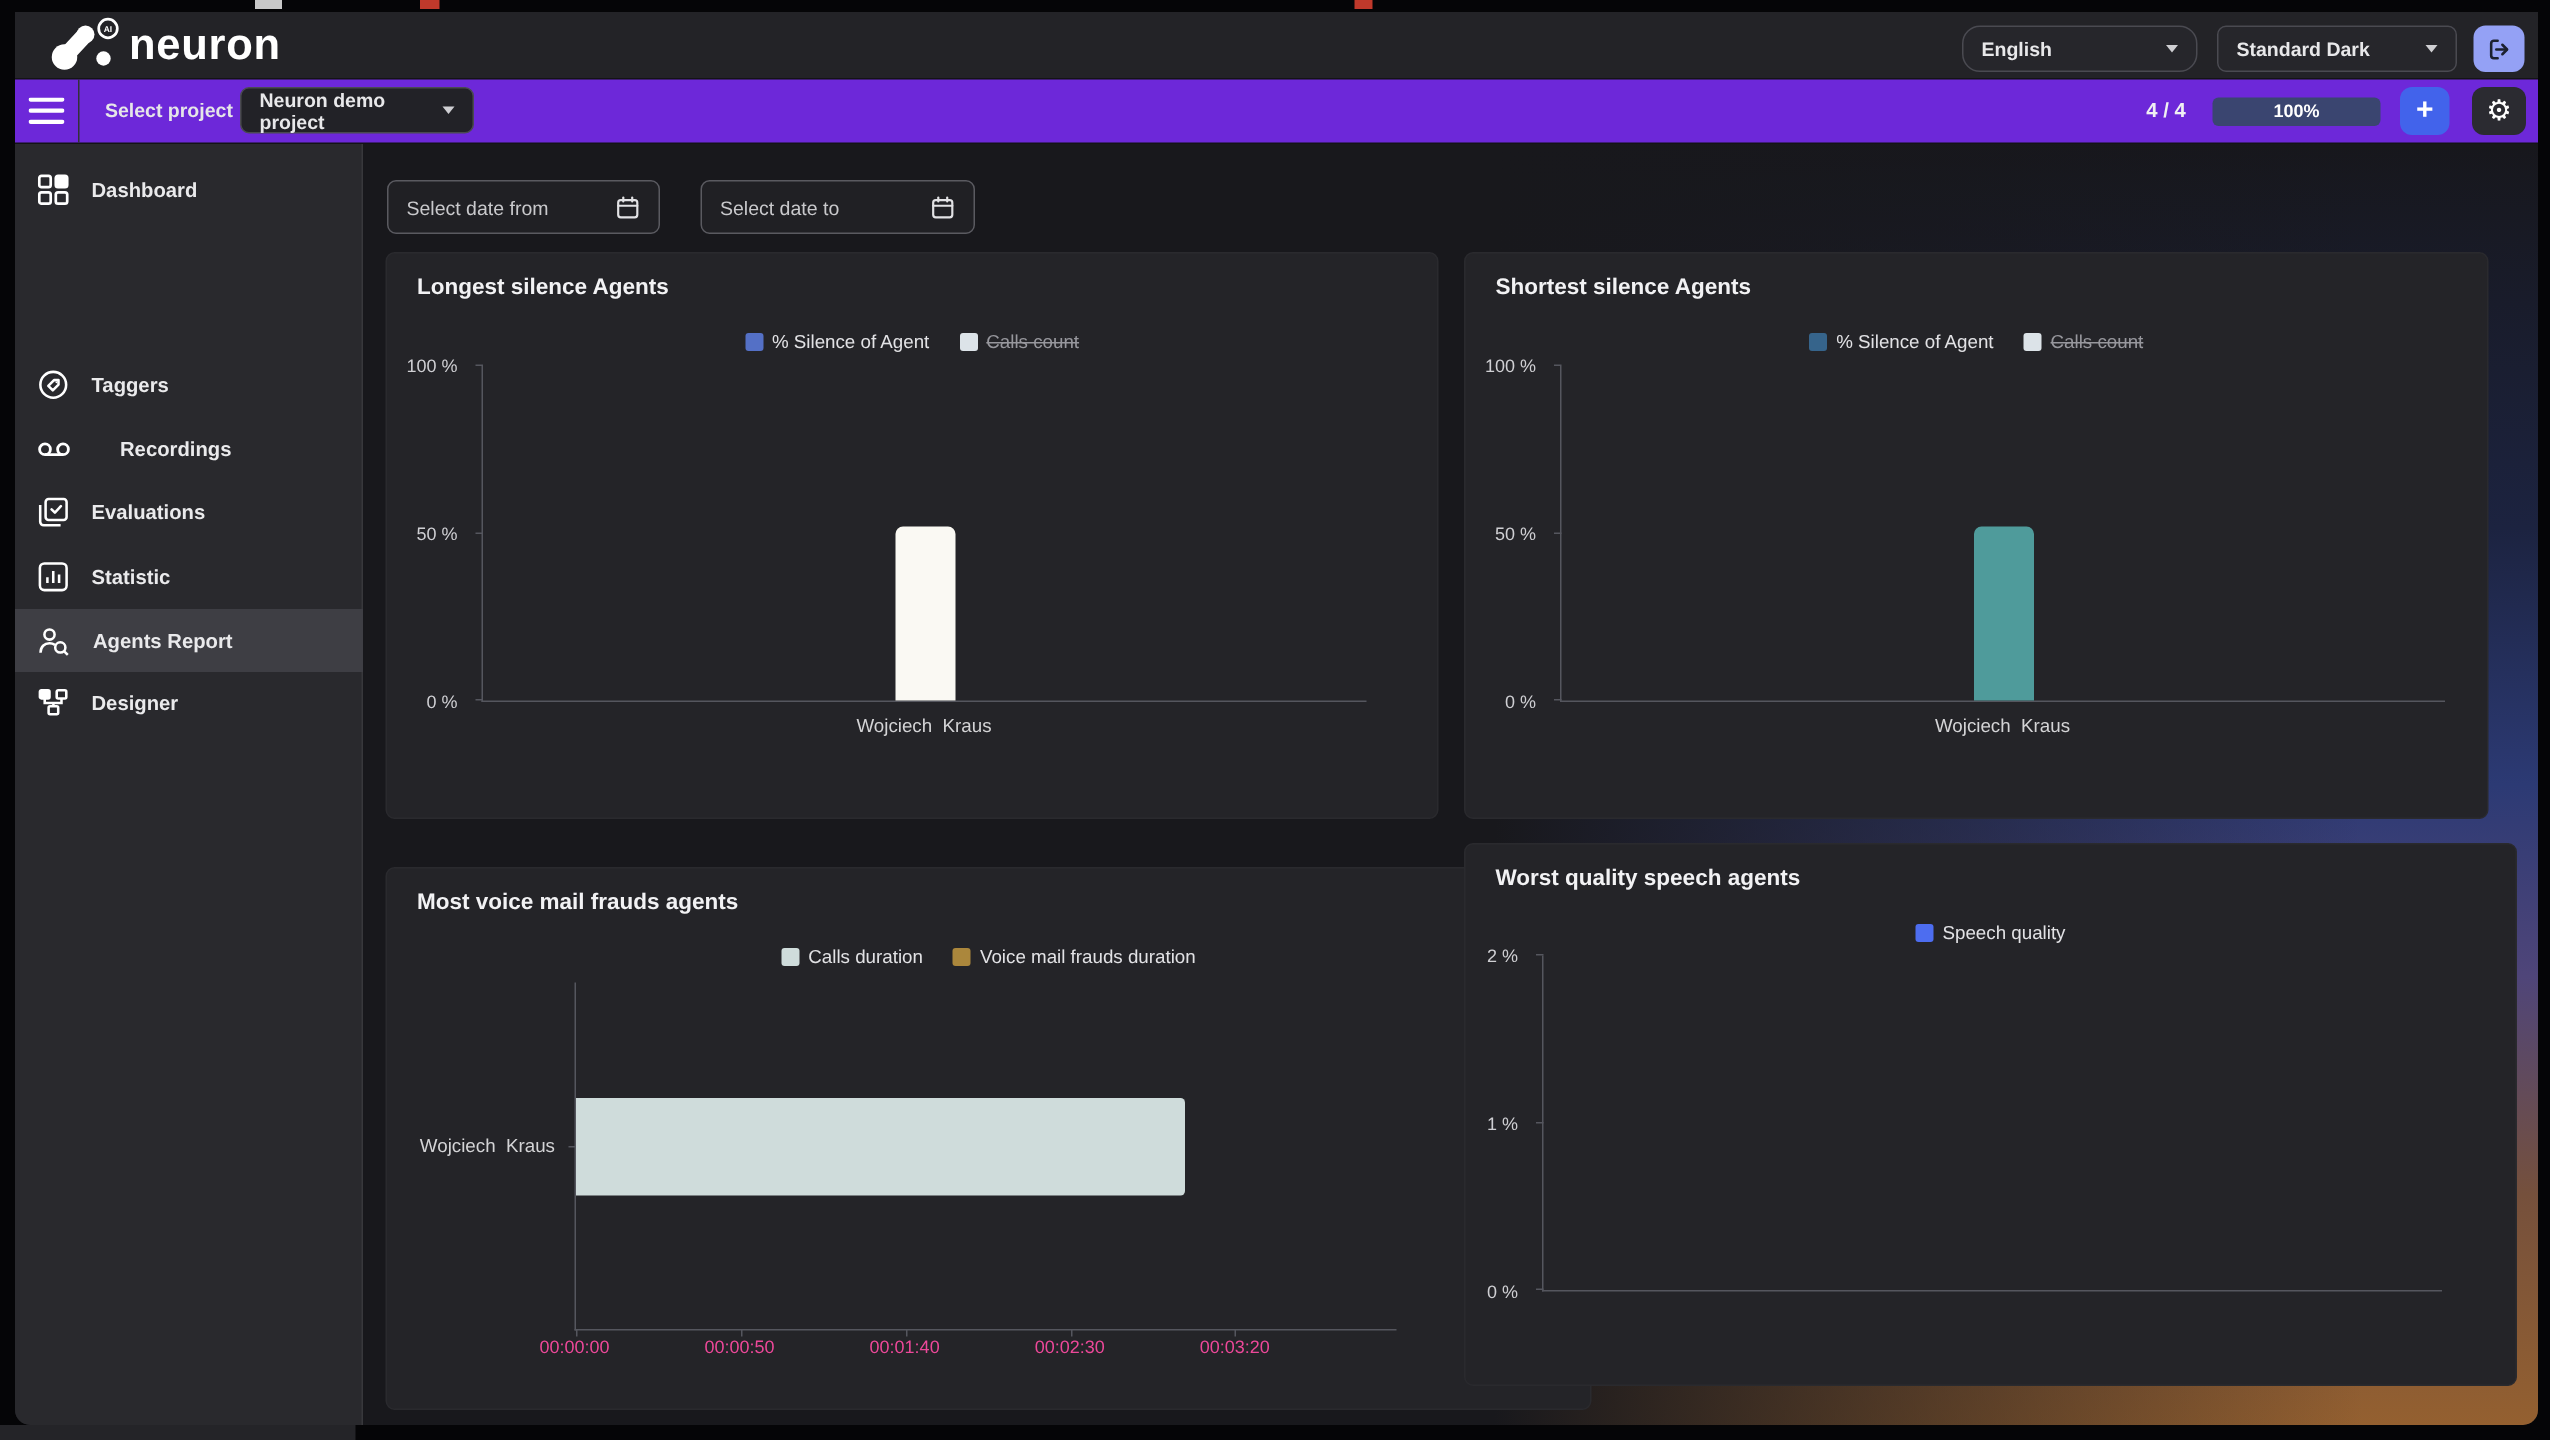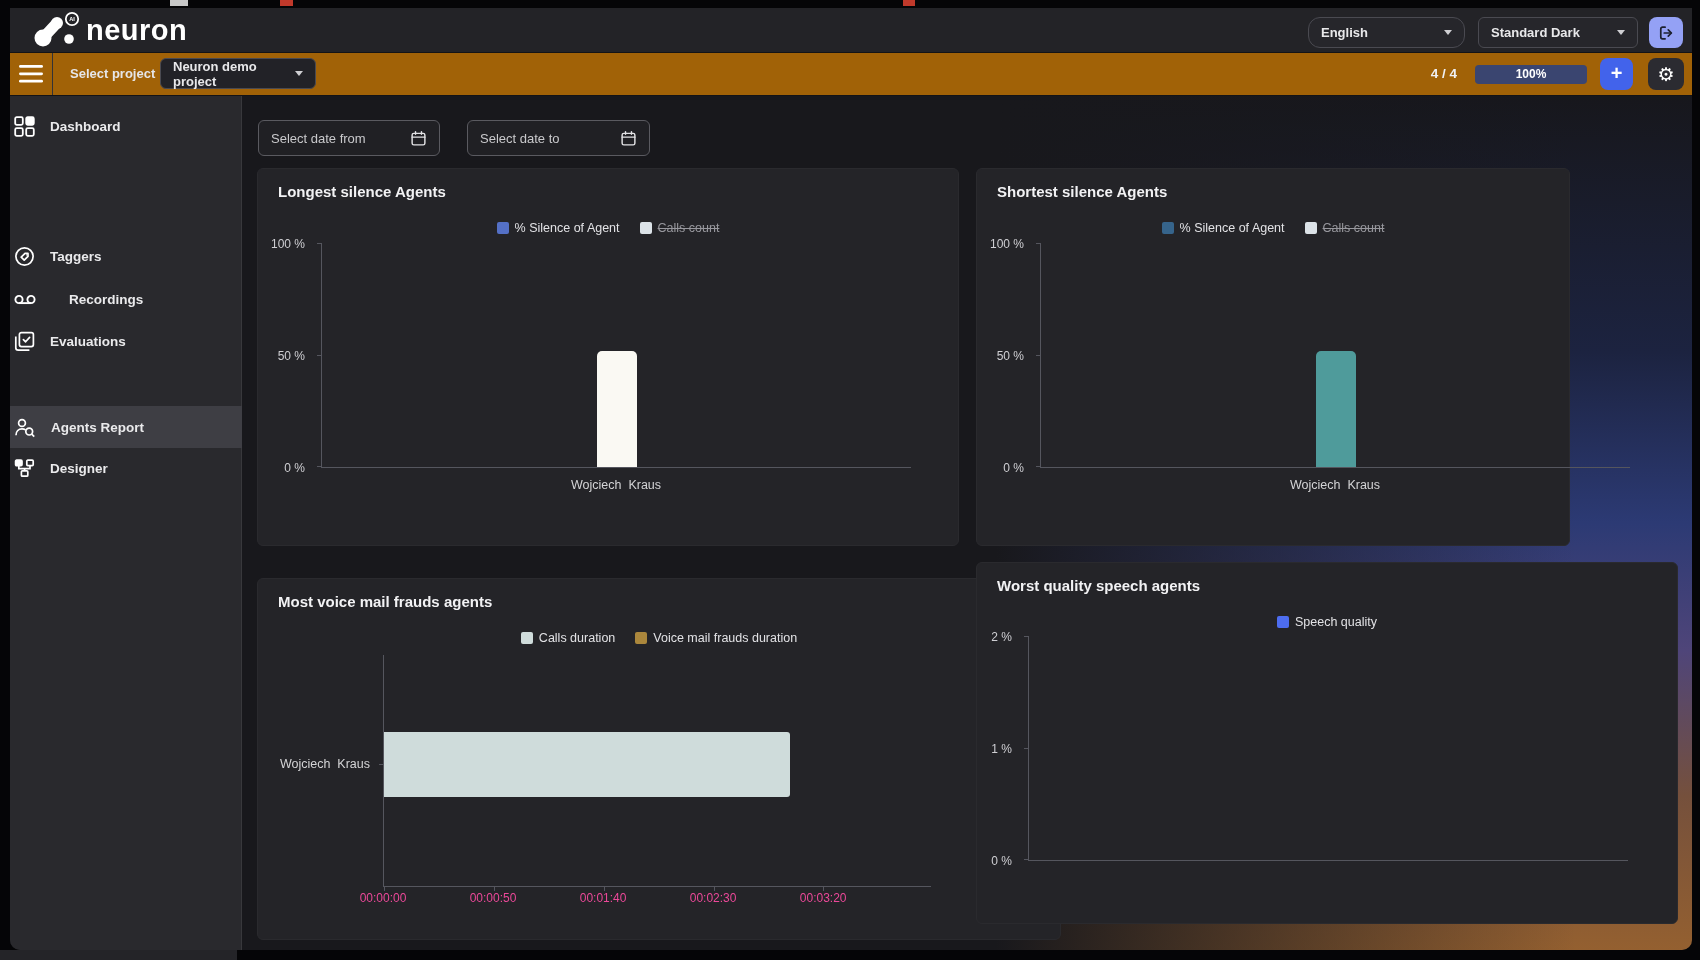--- a/index.html
+++ b/index.html
@@ -13,39 +13,39 @@
   .logo{position:absolute;left:22px;top:2px;display:flex;align-items:center;gap:6px;height:40px;}
   .logo-text{color:#ffffff;font-size:29px;font-weight:700;letter-spacing:.5px;line-height:40px;}
   .select{position:absolute;top:9px;height:31px;border:1px solid #4a4a51;border-radius:6px;background:#26262b;
     color:#e8e8ea;font-size:13px;font-weight:600;display:flex;align-items:center;justify-content:space-between;
     padding:0 12px;cursor:pointer;}
   .chev{width:0;height:0;border-left:4.5px solid transparent;border-right:4.5px solid transparent;
     border-top:5.5px solid #cfcfd3;margin-left:10px;}
   .logout-btn{position:absolute;left:1639px;top:9px;width:34px;height:31px;background:#94a1f5;border-radius:8px;
     display:flex;align-items:center;justify-content:center;cursor:pointer;}
   
-  .toolbar{position:absolute;left:0;top:44px;width:1682px;height:44px;background:#a16207;
+  .toolbar{position:absolute;left:0;top:44px;width:1682px;height:44px;background:#6d28d9;
     border-top:1px solid #141416;border-bottom:1px solid #131316;}
   .menu-btn{position:absolute;left:0;top:0;width:43px;height:42px;border-right:1px solid #323237;
     display:flex;align-items:center;justify-content:center;cursor:pointer;}
   .selproj-label{position:absolute;left:60px;top:0;height:42px;line-height:42px;color:#e6e6e8;font-size:13px;font-weight:600;}
   .proj-select{left:150px;top:5px;width:156px;background:#222227;}
   .pagination{position:absolute;left:1408px;top:0;height:42px;line-height:42px;width:52px;text-align:center;
     color:#f0f0f2;font-size:13.5px;font-weight:600;}
   .pill{position:absolute;left:1465px;top:12px;width:112px;height:19px;background:#3a4570;border-radius:4px;
     color:#ffffff;font-size:12px;font-weight:600;text-align:center;line-height:19px;}
   .add-btn{position:absolute;left:1590px;top:5px;width:33px;height:32px;background:#4263eb;border-radius:8px;
     color:#fff;font-size:20px;font-weight:600;text-align:center;line-height:30px;cursor:pointer;}
   .gear-btn{position:absolute;left:1638px;top:5px;width:36px;height:32px;background:#2b2b31;border-radius:8px;
     display:flex;align-items:center;justify-content:center;cursor:pointer;}
   .gear-glyph{font-family:"DejaVu Sans",sans-serif;color:#fff;font-size:19px;line-height:1;}
   
   .sidebar{position:absolute;left:0;top:88px;width:232px;height:854px;background:#29292d;border-right:1px solid #38383c;}
   .side-item{position:absolute;left:0;width:232px;height:42px;display:flex;align-items:center;gap:15px;
-    padding-left:4px;cursor:pointer;color:#eaeaec;font-size:13.5px;font-weight:600;}
+    padding-left:15px;cursor:pointer;color:#eaeaec;font-size:13.5px;font-weight:600;}
   .side-item.active{background:#3e3e44;}
   .side-item svg{flex:0 0 auto;}
   
   .main{position:absolute;left:232px;top:88px;width:1450px;height:854px;
     background:linear-gradient(180deg,#17171c 0%,#1c2340 30%,#2c3a74 50%,#4f4579 65%,#75503c 82%,#946030 100%);}
   .main::before{content:'';position:absolute;inset:0;
     background:linear-gradient(90deg,#18181c 0%,#18181c 52%,rgba(24,24,28,0) 92%);}
   .date-input{position:absolute;top:24px;height:36px;border:1px solid #5a5a60;border-radius:6px;background:#202024;
     color:#c9c9cc;font-size:13px;display:flex;align-items:center;justify-content:space-between;padding:0 12px;cursor:pointer;z-index:2;}
   .card{position:absolute;background:#242428;border:1px solid #2a2a2e;border-radius:6px;z-index:1;}
@@ -165,20 +165,29 @@
       <span>Recordings</span>
     </div>
     <div class="side-item" style="top:224px;">
       <svg width="21" height="21" viewBox="0 0 21 21" fill="none" stroke="#fff" stroke-width="1.7">
         <rect x="5.4" y="1.6" width="14" height="14" rx="2"></rect>
         <path d="M9.4 8.6 l2.2 2.2 4-4.4" stroke-linecap="round" stroke-linejoin="round"></path>
         <path d="M1.8 5.6 v11.2 a2.4 2.4 0 0 0 2.4 2.4 H15.4"></path>
       </svg>
       <span>Evaluations</span>
     </div>
+    <div class="side-item" style="top:267px;">
+      <svg width="21" height="21" viewBox="0 0 21 21" fill="none" stroke="#fff" stroke-width="1.7">
+        <rect x="1.6" y="1.6" width="17.8" height="17.8" rx="3"></rect>
+        <line x1="6.6" y1="14.6" x2="6.6" y2="10.8"></line>
+          <line x1="10.5" y1="14.6" x2="10.5" y2="6.6"></line>
+          <line x1="14.4" y1="14.6" x2="14.4" y2="9"></line>
+      </svg>
+      <span>Statistic</span>
+    </div>
     <div class="side-item active" style="top:310px;">
       <svg width="22" height="21" viewBox="0 0 22 21" fill="none" stroke="#fff" stroke-width="1.7">
         <circle cx="8" cy="6" r="3.4"></circle>
         <path d="M2 18.2 c0-4 2.6-6.4 6-6.4 1.4 0 2.6.4 3.6 1.1"></path>
         <circle cx="15.2" cy="14.6" r="3.4"></circle>
         <line x1="17.8" y1="17.2" x2="20.2" y2="19.6"></line>
       </svg>
       <span>Agents Report</span>
     </div>
     <div class="side-item" style="top:351px;align-items:center;">
@@ -231,21 +240,21 @@
         </div>
       <div class="plot">
           <div class="ytickmark" style="bottom: 0%;"></div>
           <div class="ytickmark" style="bottom: 50%;"></div>
           <div class="ytickmark" style="bottom: 100%;"></div>
           <div class="bar" style="height: 52%; background: rgb(250, 249, 243);"></div>
         </div>
       <div class="xlabels-v"><div class="xcat">Wojciech  Kraus</div></div>
     </div>
 
-    <div class="card" id="card1" style="left:734px;top:72px;width:594px;height:378px;">
+    <div class="card" id="card1" style="left:734px;top:72px;width:683px;height:378px;">
       <div class="card-title">Shortest silence Agents</div>
       <div class="legend">
           <div class="legend-item">
             <div class="swatch" style="background: rgb(54, 100, 139);"></div>
             <div class="legend-label">% Silence of Agent</div>
           </div>
           <div class="legend-item disabled">
             <div class="swatch" style="background: rgb(220, 227, 232);"></div>
             <div class="legend-label">Calls count</div>
           </div>

